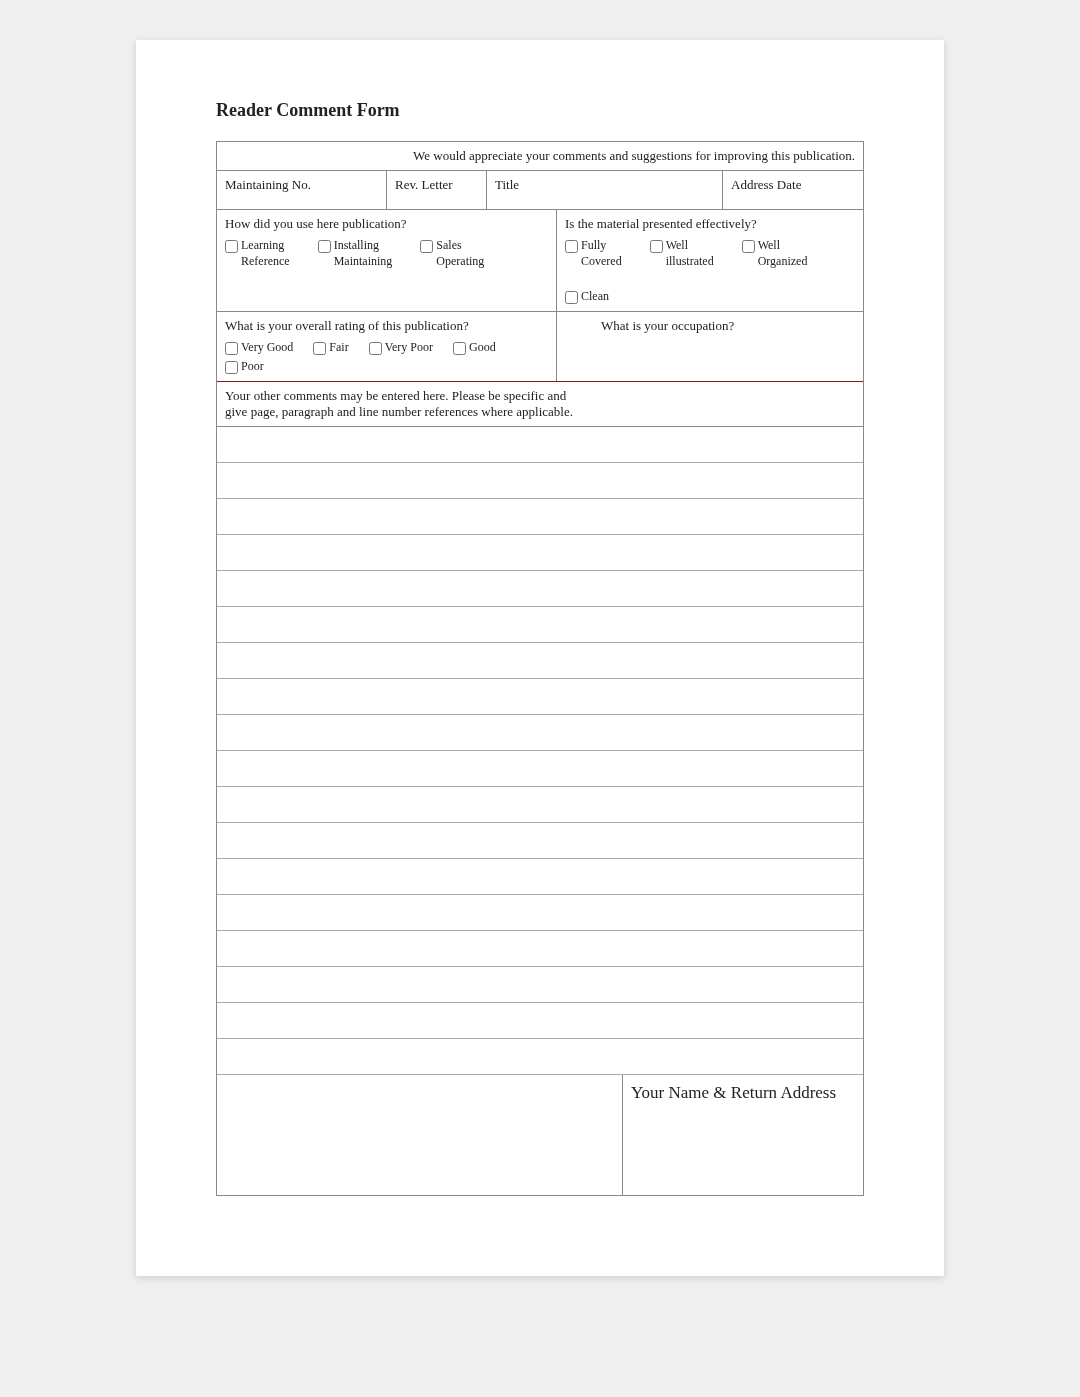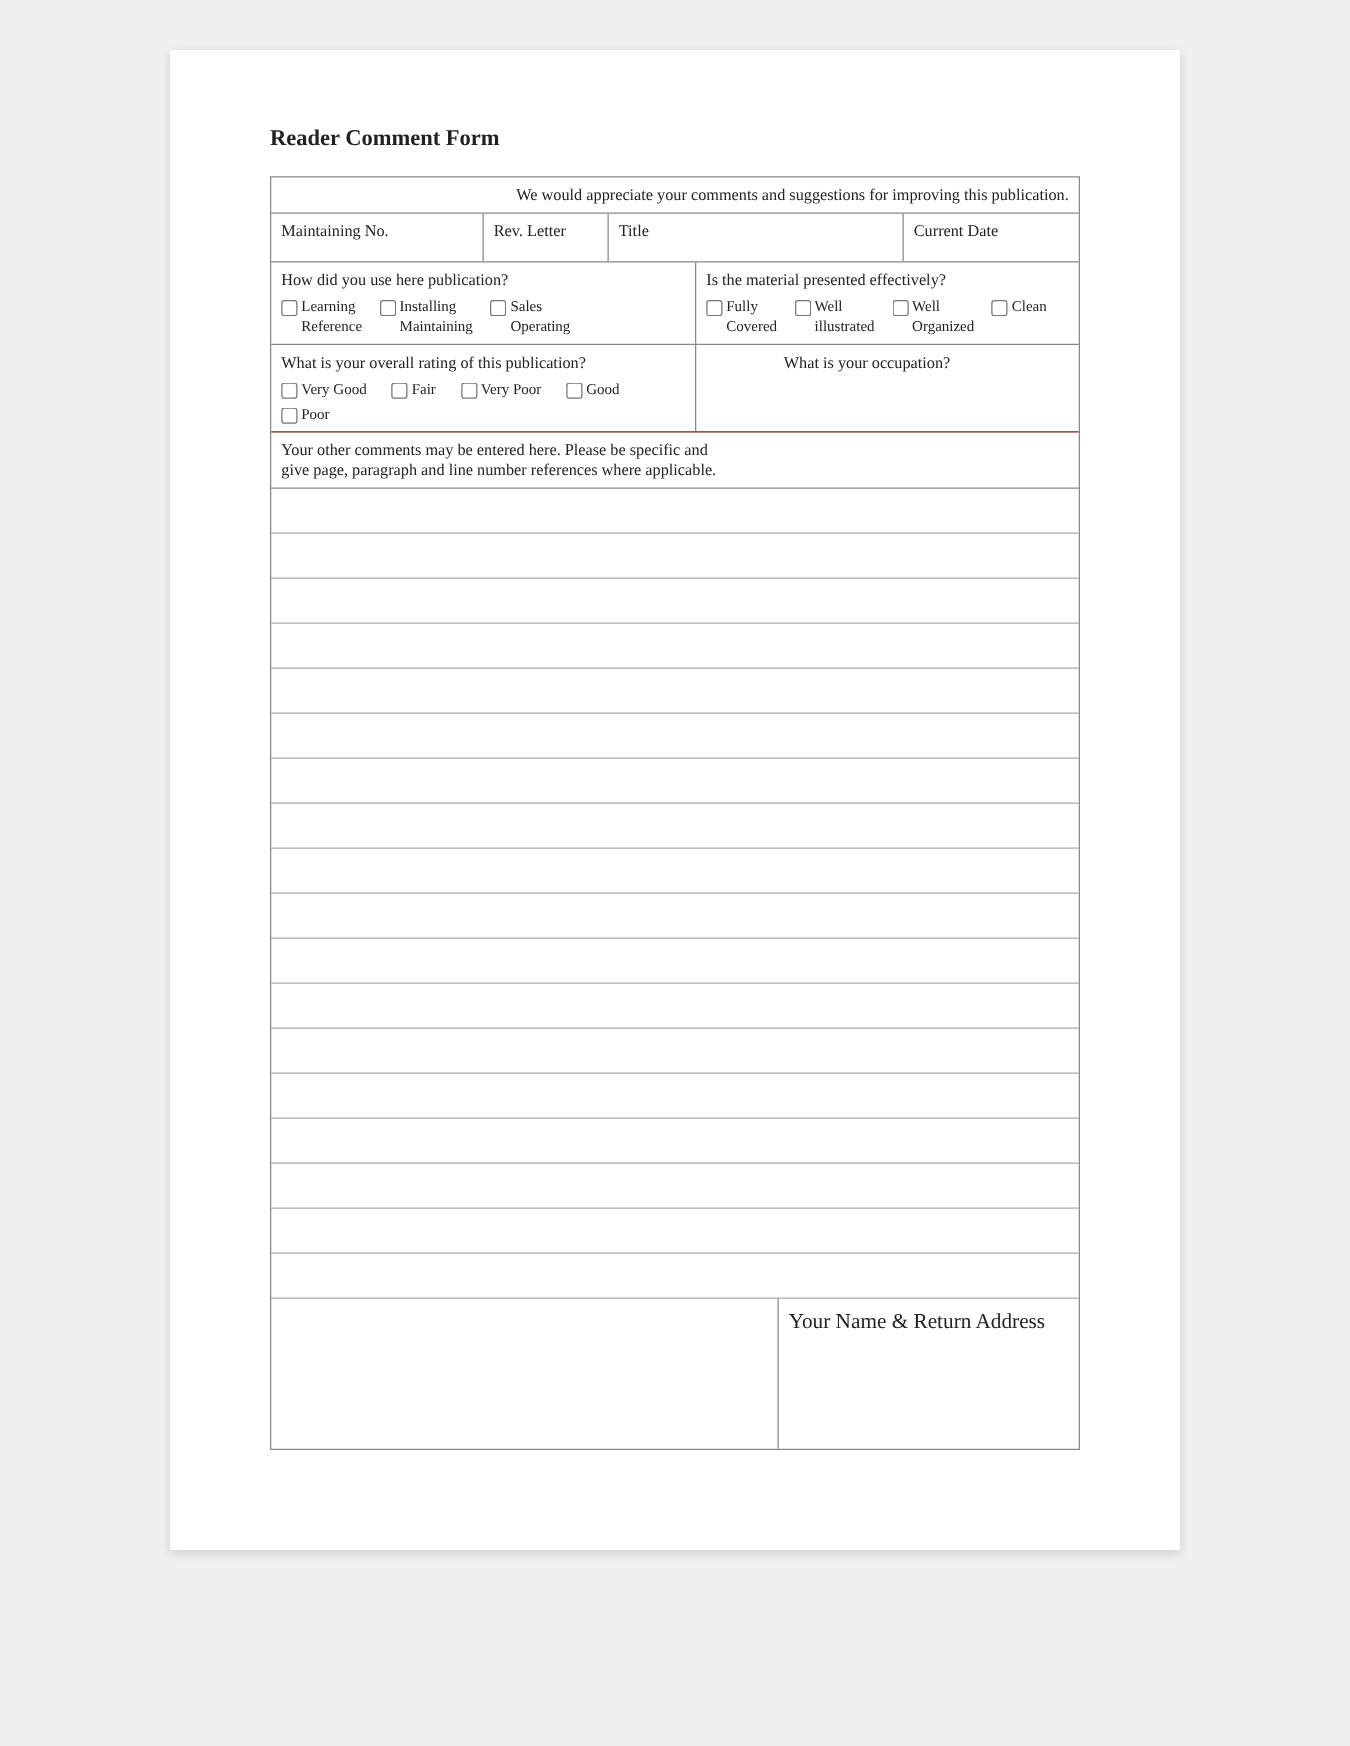--- a/index.html
+++ b/index.html
@@ -90,21 +90,21 @@
     }
 
     .section-label {
       margin-bottom: 6px;
       font-size: 13px;
     }
 
     .checkbox-row {
       display: flex;
       align-items: flex-start;
-      gap: 6px;
+      gap: 20px;
       flex-wrap: wrap;
       margin-top: 4px;
     }
 
     .checkbox-item {
       display: flex;
       align-items: flex-start;
       gap: 3px;
       margin-right: 8px;
     }
@@ -127,21 +127,20 @@
 
     .cell-rating-left {
       flex: 0 0 340px;
       border-right: 1px solid #888;
       padding: 6px 8px;
     }
 
     .cell-rating-right {
       flex: 1;
       padding: 6px 8px;
-      margin-left: 26px;
     }
 
     .rating-checkboxes {
       display: flex;
       flex-wrap: wrap;
       gap: 4px 12px;
       margin-top: 4px;
     }
 
     .row-comments-header {
@@ -195,21 +194,21 @@
       <div class="cell-pub-no">
         <span>Maintaining No.</span>
       </div>
       <div class="cell-rev-letter">
         <span>Rev. Letter</span>
       </div>
       <div class="cell-title">
         <span>Title</span>
       </div>
       <div class="cell-current-date">
-        <span>Current Date</span>
+        <span>Address Date</span>
       </div>
     </div>
 
     <div class="row-how">
       <div class="cell-how-left">
         <div class="section-label">How did you use here publication?</div>
         <div class="checkbox-row">
           <div class="checkbox-item">
             <input type="checkbox" style="">
             <span class="checkbox-label">Learning<br>Reference</span>

